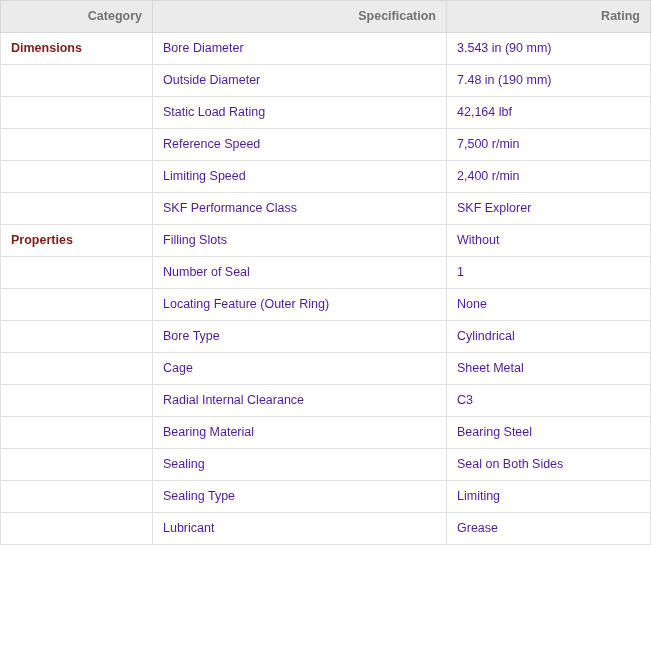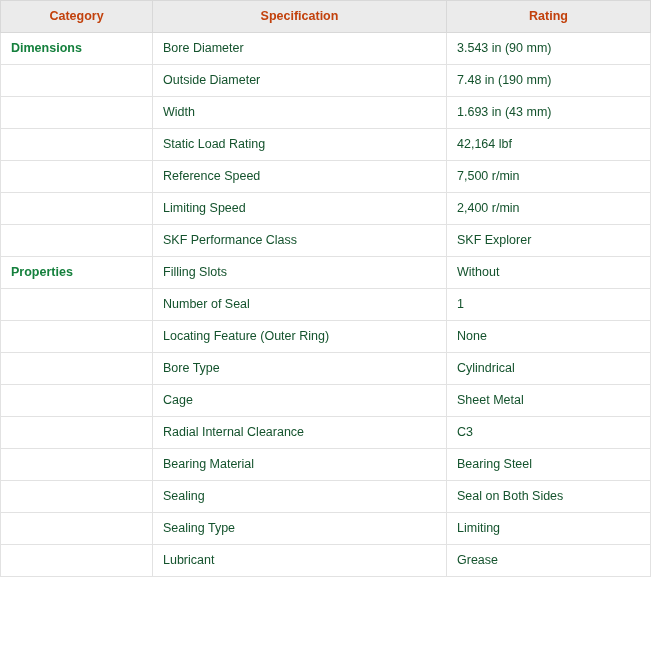--- a/index.html
+++ b/index.html
@@ -21,43 +21,43 @@
     table-layout: fixed;
     margin: 0;
   }
   .spec-table col.c-category { width: 152px; }
   .spec-table col.c-spec { width: 294px; }
   .spec-table col.c-value { width: 204px; }
 
   .spec-table thead th {
     background: #ebebeb;
     border: 1px solid #d8d8d8;
-    text-align: center;
+    text-align: right;
     font-weight: bold;
     font-size: 12.5px;
-    color: #c2410c;
+    color: #737373;
     padding: 8px 10px 9px 10px;
     height: 14px;
     vertical-align: middle;
   }
   .spec-table tbody td {
     border: 1px solid #e2e2e2;
     padding: 8px 10px 9px 10px;
     vertical-align: middle;
     font-size: 12.5px;
-    color: #14532d;
+    color: #4c1d95;
     background: #ffffff;
     height: 13px;
     white-space: nowrap;
     overflow: hidden;
     text-overflow: ellipsis;
   }
   .spec-table tbody td.cat {
     font-weight: bold;
-    color: #15803d;
+    color: #7f1d1d;
   }
   .spec-table tbody td.cat:empty {
     font-weight: normal;
   }
 </style>
 </head>
 <body>
 
 <table class="spec-table">
   <colgroup>
@@ -75,25 +75,20 @@
   <tbody id="table-body">
       <tr>
         <td class="cat">Dimensions</td>
         <td>Bore Diameter</td>
         <td>3.543 in (90 mm)</td>
       </tr>
       <tr>
         <td class="cat"></td>
         <td>Outside Diameter</td>
         <td>7.48 in (190 mm)</td>
-      </tr>
-      <tr>
-        <td class="cat"></td>
-        <td>Width</td>
-        <td>1.693 in (43 mm)</td>
       </tr>
       <tr>
         <td class="cat"></td>
         <td>Static Load Rating</td>
         <td>42,164 lbf</td>
       </tr>
       <tr>
         <td class="cat"></td>
         <td>Reference Speed</td>
         <td>7,500 r/min</td>

